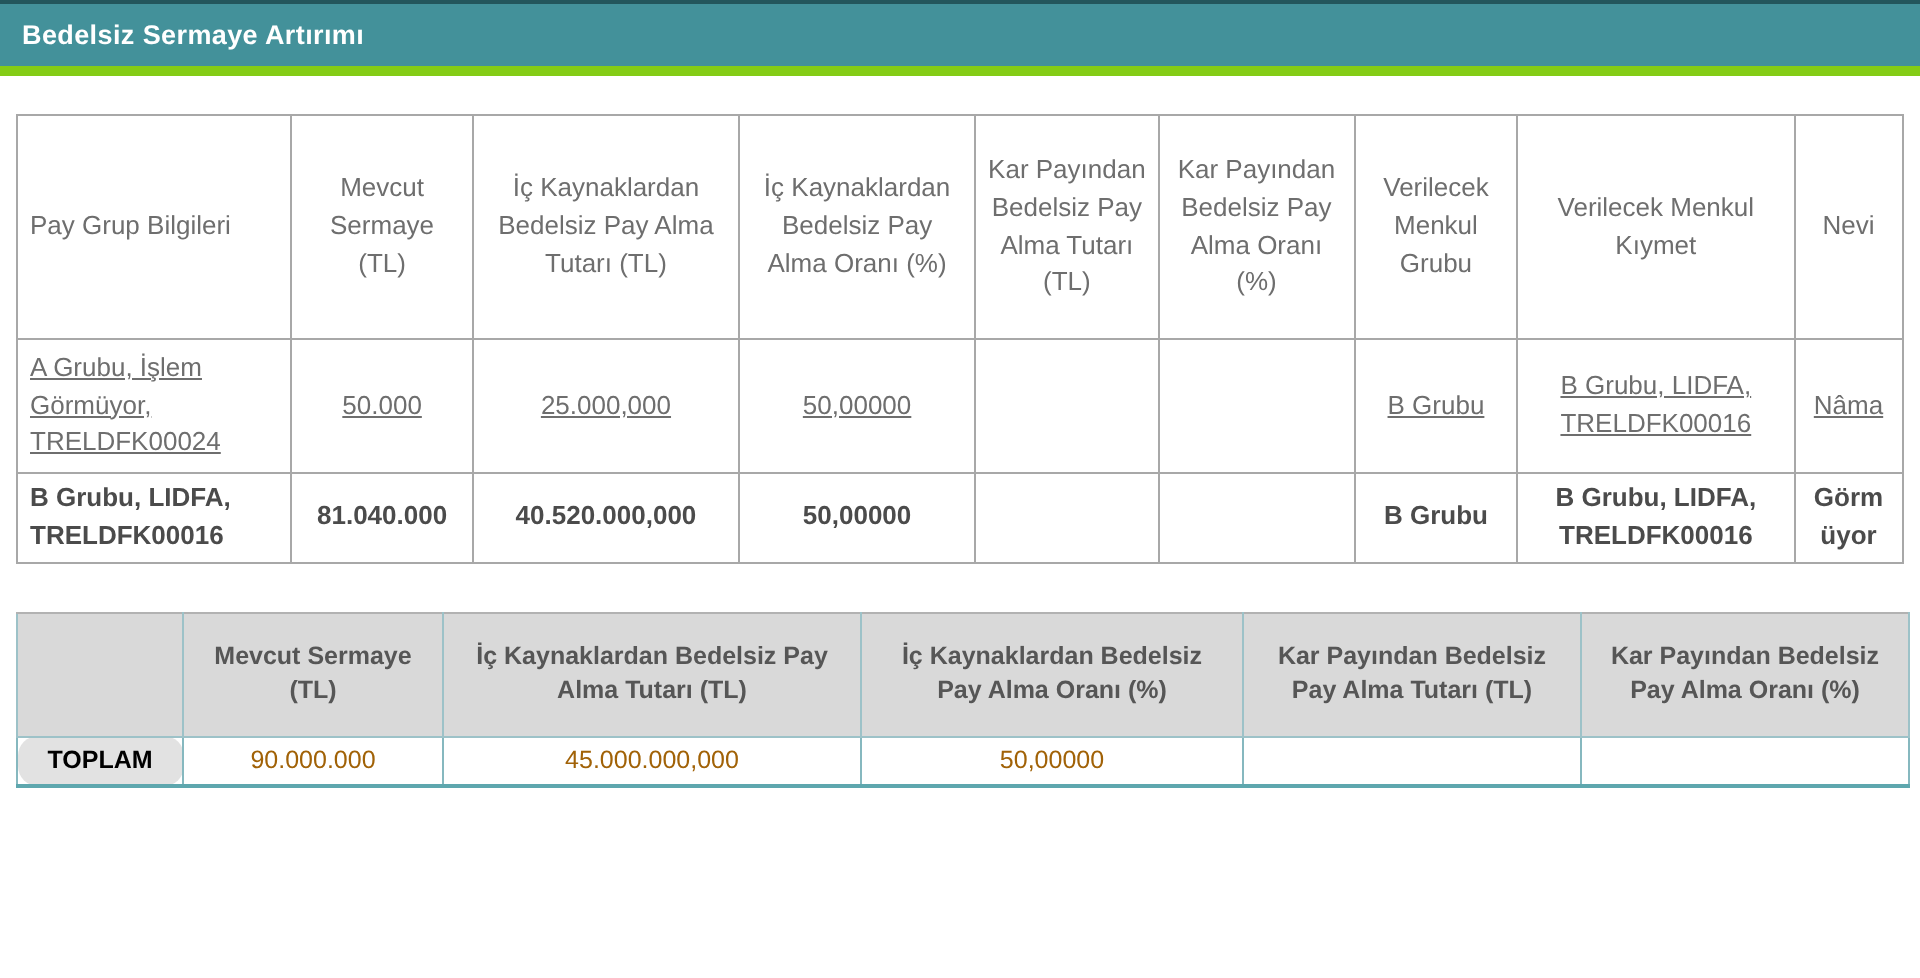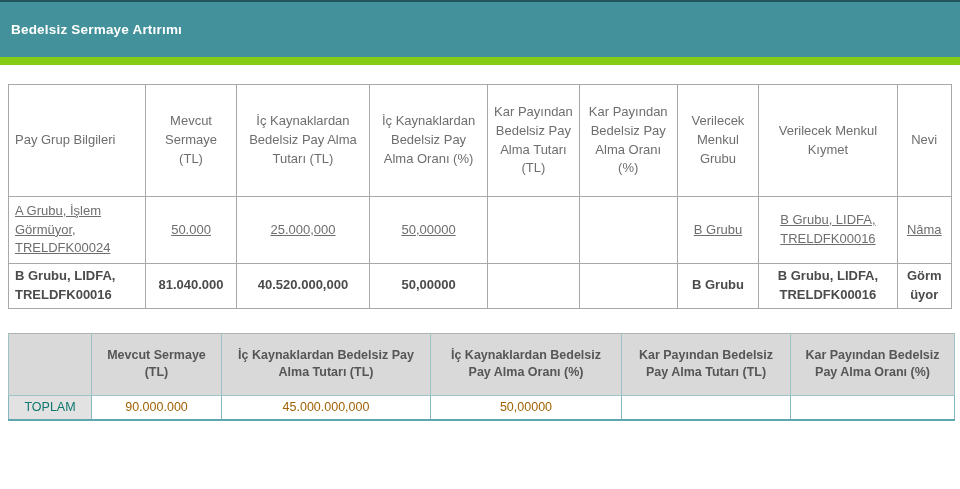--- a/index.html
+++ b/index.html
@@ -7,23 +7,23 @@
     width:960px; height:489px; overflow:hidden;
     font-family:"Liberation Sans","DejaVu Sans",sans-serif;
     -webkit-font-smoothing:antialiased;
   }
 
   
   .title-bar {
     height:31px;
     background:#43919a;
     border-top:2px solid #23565c;
-    border-bottom:8px solid #84cc16;
+    border-bottom:5px solid #84cc16;
     display:flex; align-items:center;
-    padding:12px 11px;
+    padding:0 11px;
   }
   .title-bar span {
     color:#ffffff; font-size:13.5px; font-weight:bold; letter-spacing:.2px;
   }
 
   
   table.main {
     margin:19px 8px 0 8px;
     width:944px;
     border-collapse:collapse;
@@ -87,22 +87,23 @@
     color:#a16207;
     height:21px;
     border:1px solid #86b8bf;
     border-top:1px solid #4f9aa3;
     padding:1px 8px;
     text-align:center;
     vertical-align:middle;
   }
   .totals td.label {
     background:#e2e2e2;
-    color:#0f766e;
-    font-weight:normal;
+    color:#000000;
+    font-weight:bold;
+    border-radius:10px;
   }
   .totals th:nth-child(1) { width:66px;  }
   .totals th:nth-child(2) { width:113px; }
   .totals th:nth-child(3) { width:192px; }
   .totals th:nth-child(4) { width:174px; }
   .totals th:nth-child(5) { width:152px; }
   .totals th:nth-child(6) { width:147px; }
 </style>
 </head>
 <body>

